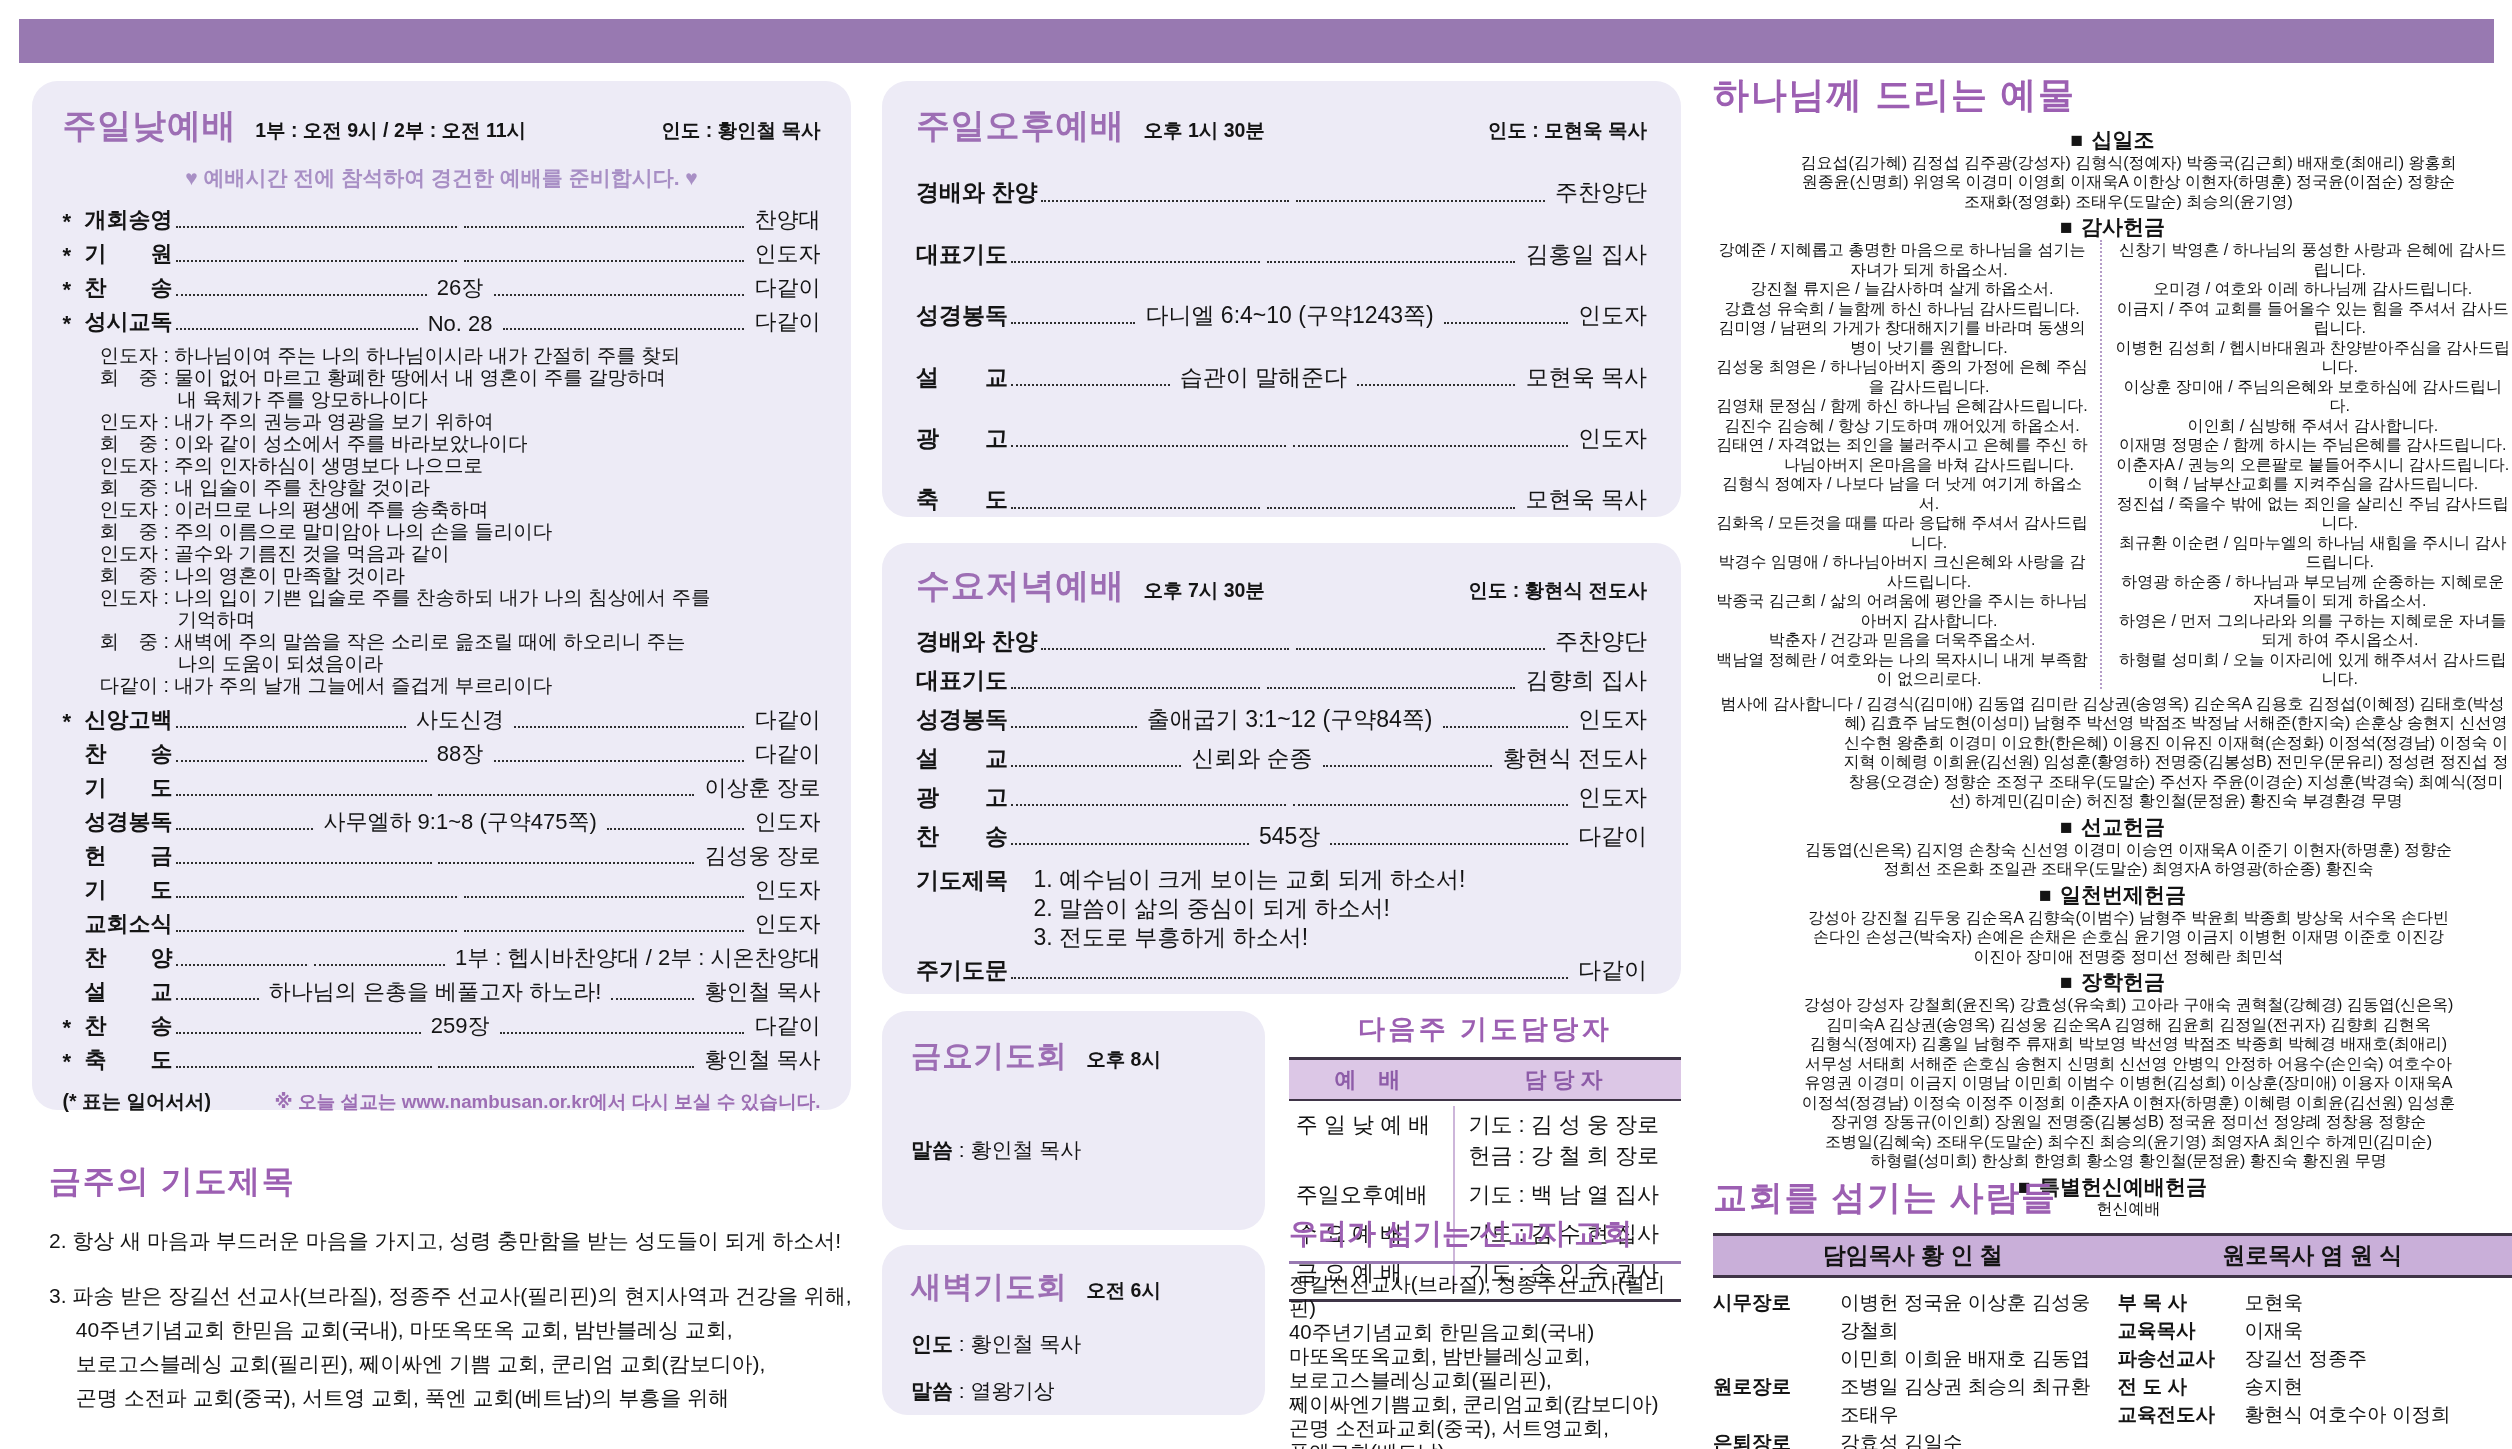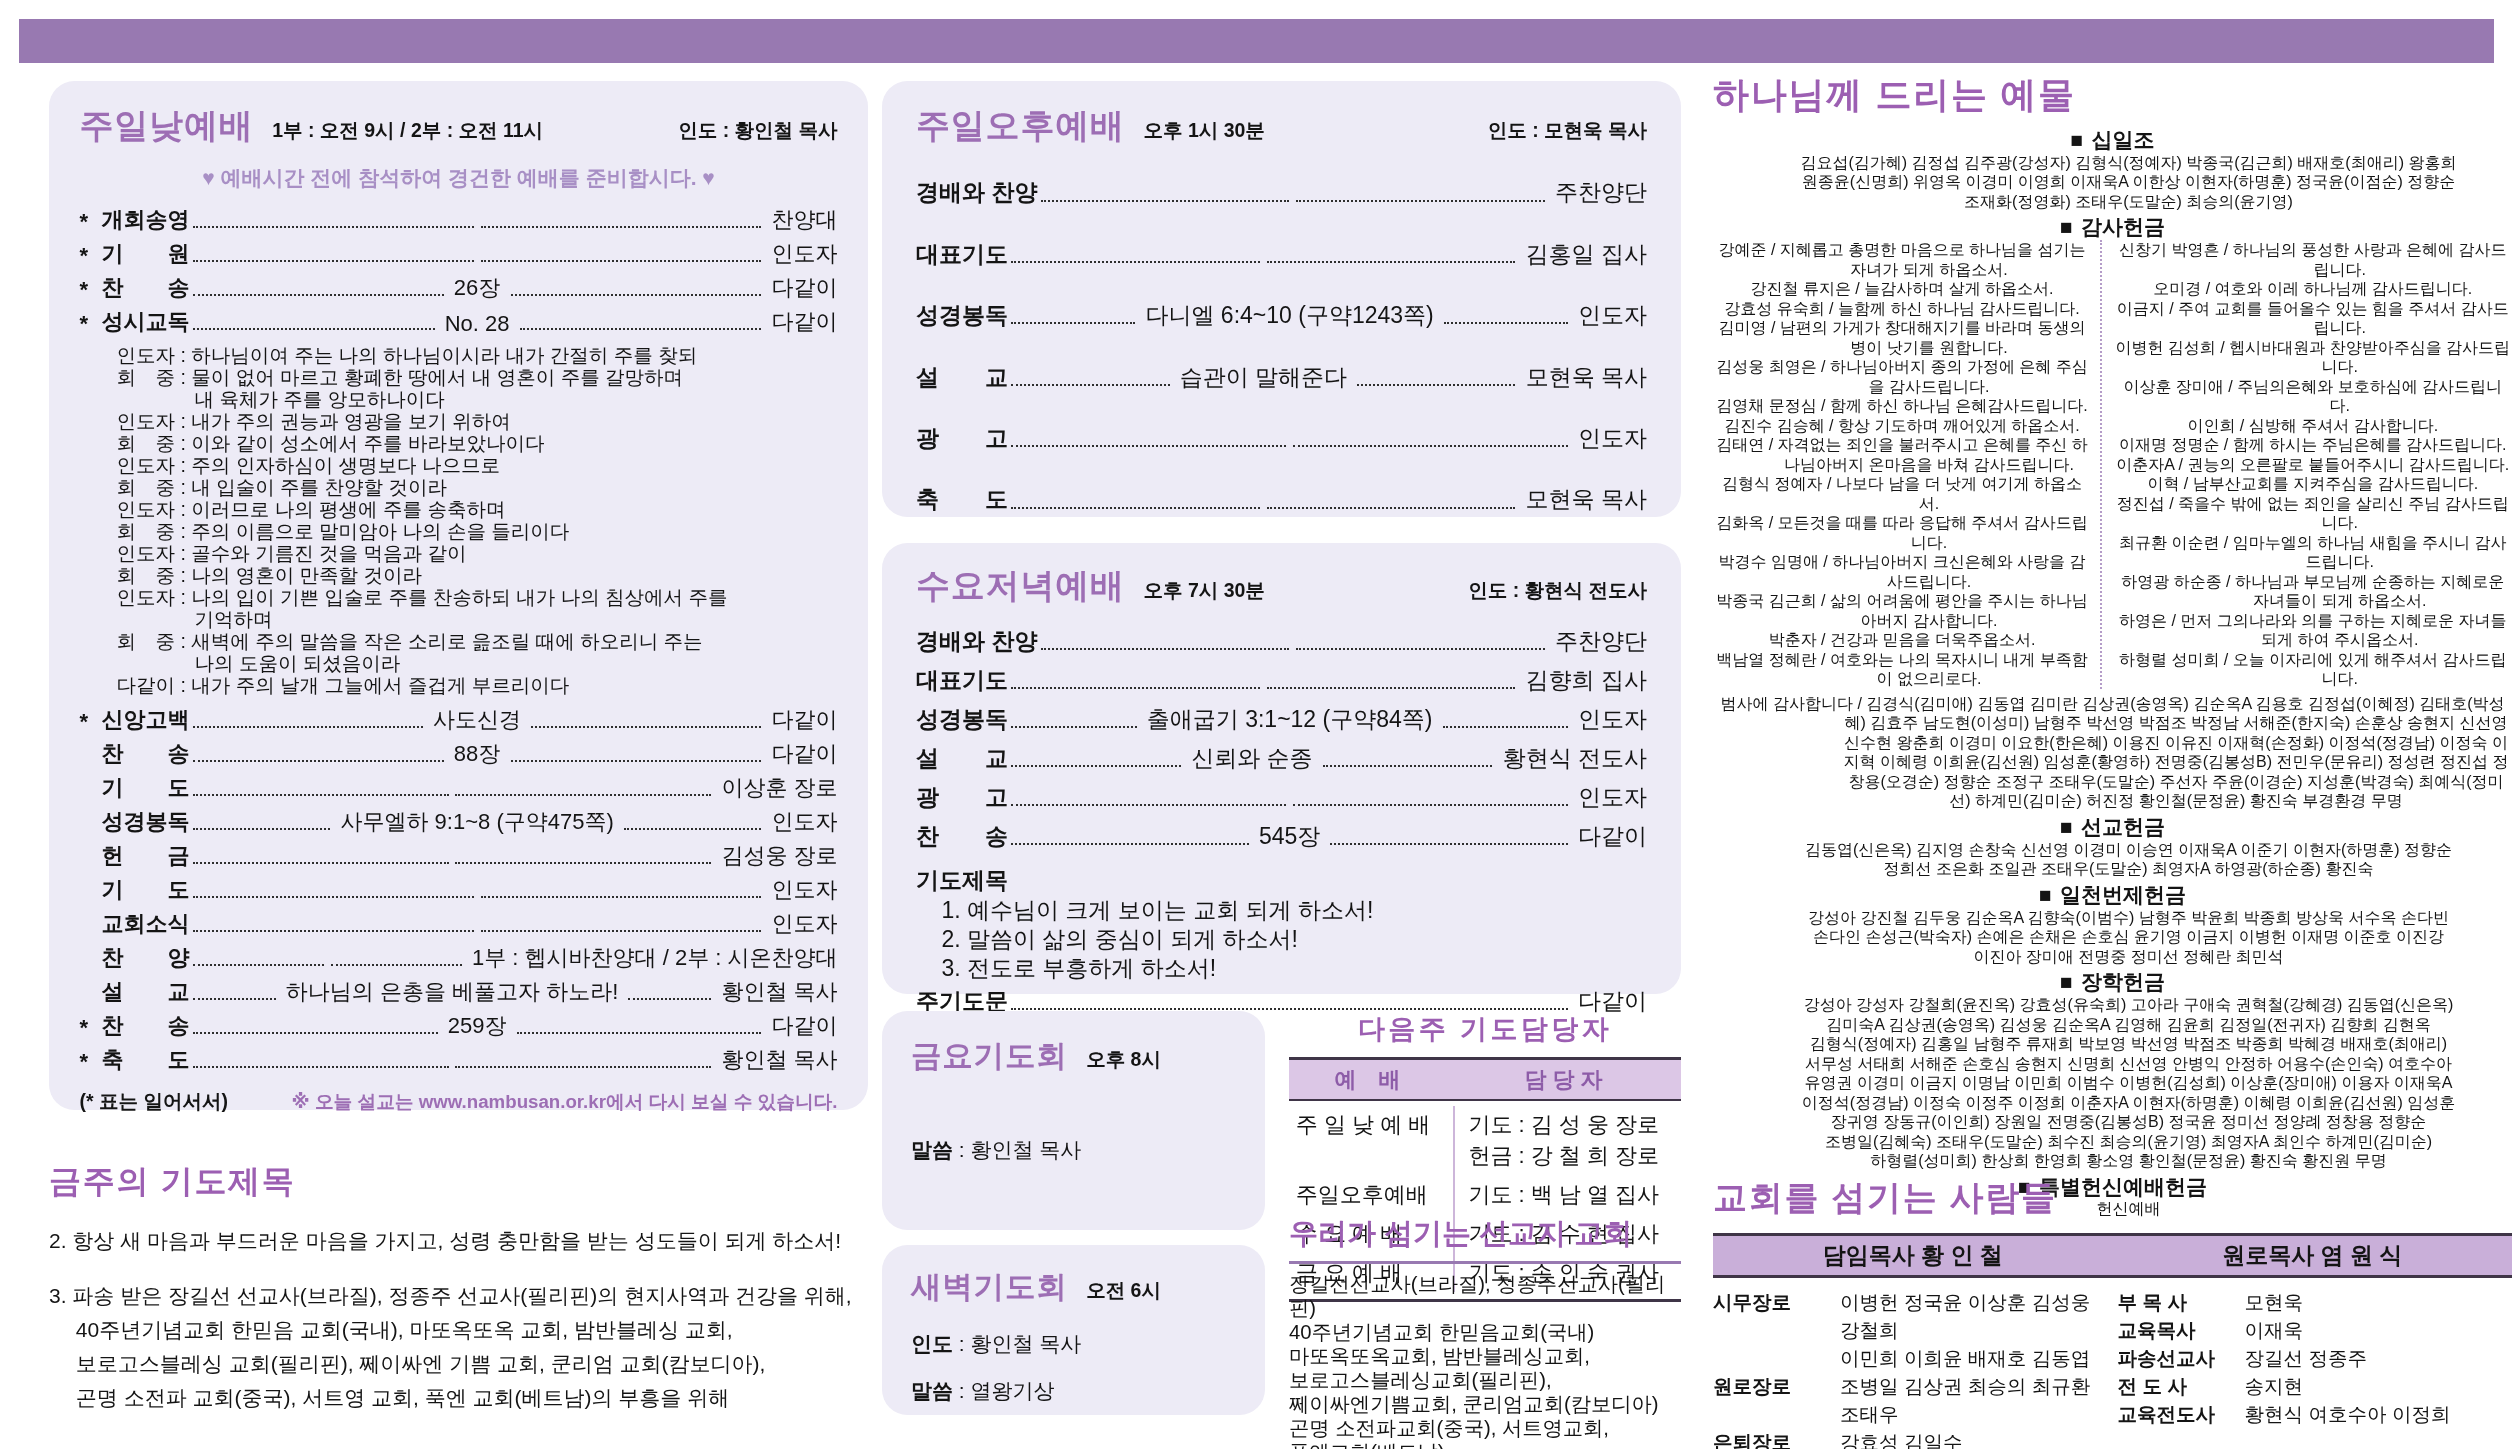--- a/index.html
+++ b/index.html
@@ -36,21 +36,21 @@
   .sec-title{font-size:32px;font-weight:bold;color:#9c5fb2;letter-spacing:1.7px;}
   .prayer .item{font-size:21px;margin-top:20.3px;white-space:pre-line;line-height:34px;}
 
   
   .pm1{left:882px;top:81px;width:799px;height:436px;padding:22px 34px;}
   .pm1 .w-row{height:25.4px;margin-bottom:36px;font-size:23px;}
   .pm1 .rows{margin-top:34px;}
   .pm2{left:882px;top:543px;width:799px;height:451px;padding:20.3px 34px;}
   .pm2 .w-row{height:25.4px;margin-bottom:13.6px;font-size:23px;}
   .pm2 .rows{margin-top:22px;}
-  .ptitle-row{display:flex;font-size:23px;margin:3.4px 0 8.5px;flex-direction:column;}
+  .ptitle-row{display:flex;font-size:23px;margin:3.4px 0 8.5px;}
   .ptitle-label{font-weight:bold;white-space:pre;flex:0 0 auto;}
   .ptitle-lines{margin-left:25.4px;line-height:29px;white-space:pre-line;}
 
   .fri{left:882px;top:1011px;width:383px;height:219px;padding:25.4px 29px;}
   .dawn{left:882px;top:1245px;width:383px;height:170px;padding:22px 29px;}
   .small-head .p-title{font-size:30.5px;}
   .kv{font-size:21px;margin-top:29px;}
   .kv b{font-weight:bold;}
 
   .nextweek{position:absolute;left:1289px;top:1011px;width:392px;}
@@ -92,21 +92,21 @@
   .srow{display:flex;}
   .srole{flex:0 0 127px;font-weight:bold;white-space:pre;}
   .snames{white-space:pre-line;}
 </style>
 </head>
 <body>
 
 <div id="page">
   <div class="topbar"></div>
 
-  <div class="panel" style="left:49px;top:81px;width:819px;height:1029px;padding:22px 30.5px;">
+  <div class="panel" style="left:32px;top:81px;width:819px;height:1029px;padding:22px 30.5px;">
     <div class="p-head">
       <span class="p-title">주일낮예배</span>
       <span class="p-time">1부 : 오전 9시 / 2부 : 오전 11시</span>
       <span class="p-lead">인도 : 황인철 목사</span>
     </div>
     <div class="notice">♥ 예배시간 전에 참석하여 경건한 예배를 준비합시다. ♥</div>
 
     <div>
 
         <div class="w-row">

